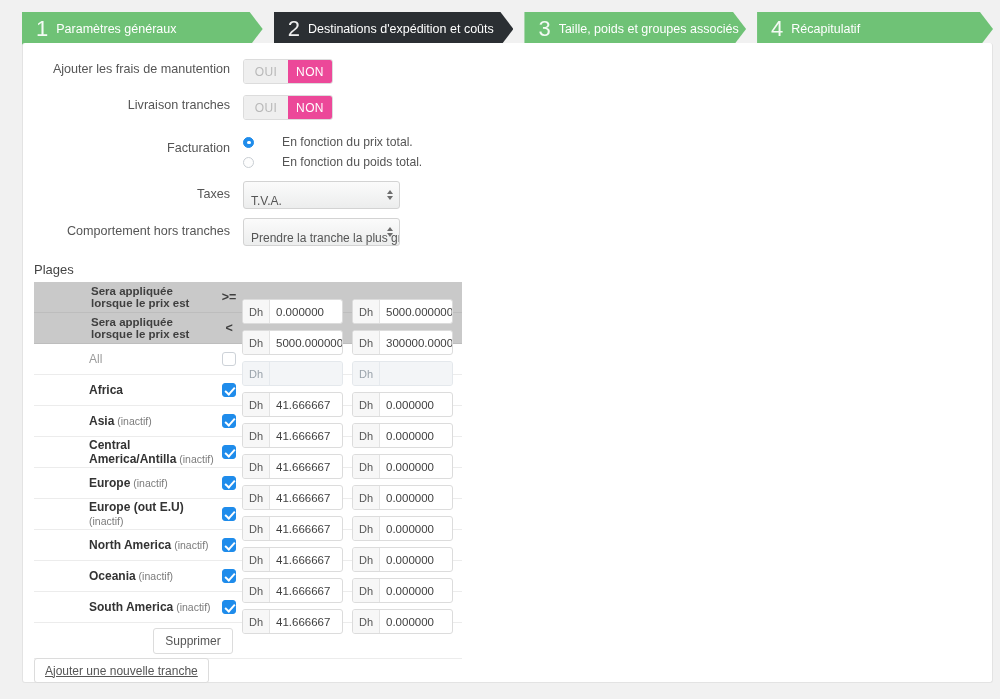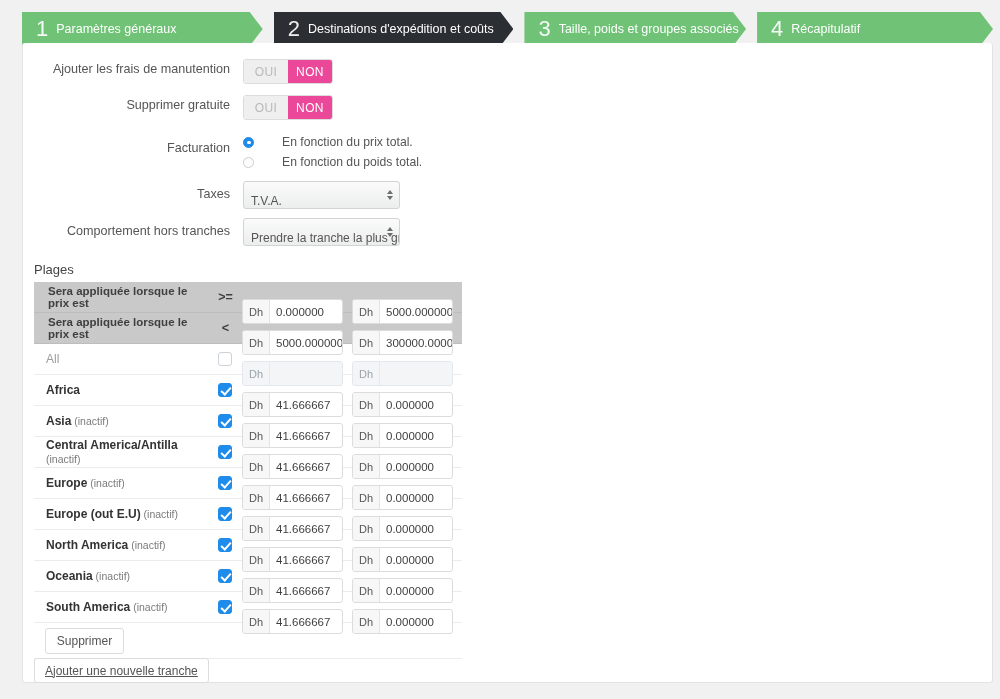--- a/index.html
+++ b/index.html
@@ -126,21 +126,21 @@
     border-bottom: 1px solid #ececec;
   }
   .rng-row.hdr {
     background: #c9c9c9;
     border-bottom: 1px solid #bdbdbd;
   }
   .rng-row.hdr .rng-name {
     font-size: 11.5px; font-weight: 700; color: #3f3f3f;
     padding-left: 14px;
   }
-  .rng-name { width: 179px; font-size: 12px; color: #333; padding-left: 12px; }
+  .rng-name { width: 179px; font-size: 12px; color: #333; padding-left: 12px; margin-left: 43px; }
   .rng-name .inactive { font-size: 10.5px; color: #7b7b7b; font-weight: 400; }
   .rng-name.bold { font-weight: 700; }
   .rng-name.muted { color: #9b9b9b; font-weight: 400; }
   .rng-op {
     width: 34px; text-align: center; font-size: 12.5px;
     color: #3f3f3f; font-weight: 700;
   }
   .rng-chk { width: 34px; display: flex; justify-content: center; align-items: center; }
   .chk {
     width: 14px; height: 14px; border-radius: 3px;
@@ -168,21 +168,21 @@
   .ig .val {
     flex: 1; display: flex; align-items: center;
     padding-left: 6px; font-size: 11.5px; color: #3f3f3f;
     overflow: hidden; white-space: nowrap;
   }
   .ig.disabled { background: #f3f5f7; border-color: #e4e8ec; }
   .ig.disabled .addon { background: #f3f5f7; color: #9aa3ab; border-right-color: #e6eaee; }
   .ig.disabled .val { background: #f3f5f7; }
   .rng-inputs { display: flex; align-items: flex-start; margin-top: 29px; }
 
-  .rng-row.footer { height: 36px; border-bottom: 1px solid #ececec; justify-content: flex-start; }
+  .rng-row.footer { height: 36px; border-bottom: 1px solid #ececec; justify-content: center; }
   .btn {
     display: inline-flex; align-items: center; justify-content: center;
     height: 26px; padding: 0 11px;
     border: 1px solid #dcdcdc; border-radius: 3px;
     background: #fff; color: #555; font-size: 12px;
     cursor: pointer;
   }
   .add-btn {
     position: absolute; left: 33px; top: 668px;
     height: 25px; padding: 0 10px; font-size: 12px;
@@ -218,21 +218,21 @@
       <div class="ctrl-label">
         <span class="help help-inner">Ajouter les frais de manutention</span>
       </div>
       <div class="switch">
         <span class="opt yes">OUI</span>
         <span class="opt no on">NON</span>
       </div>
     </div>
 
     <div class="form-row" style="left:-22px; top:52px;">
-      <div class="ctrl-label">Supprimer gratuite</div>
+      <div class="ctrl-label">Livraison tranches</div>
       <div class="switch">
         <span class="opt yes">OUI</span>
         <span class="opt no on">NON</span>
       </div>
     </div>
 
     <div class="form-row" style="left:-22px; top:88px;">
       <div class="ctrl-label" style="line-height:34px;">Facturation</div>
       <div class="radio-group">
         <div class="radio-line">

